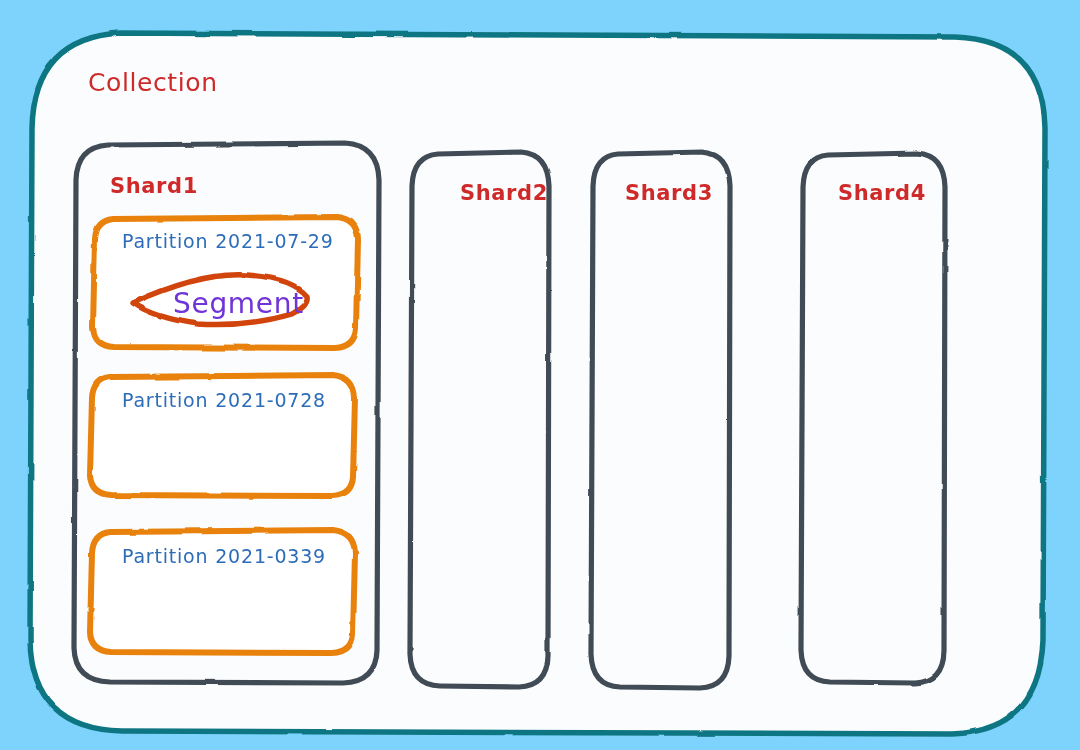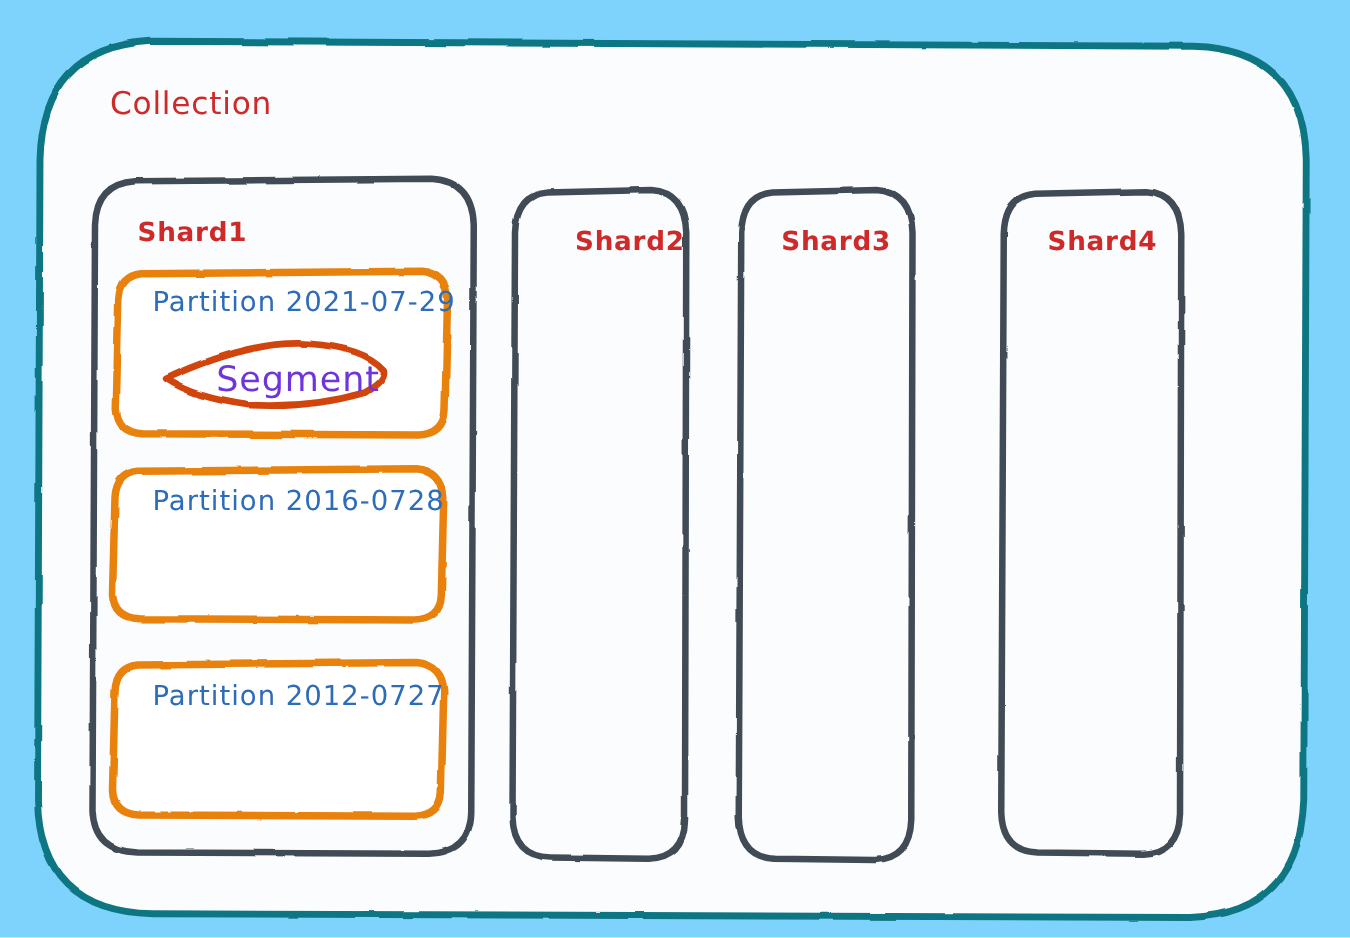--- a/index.html
+++ b/index.html
@@ -47,21 +47,21 @@
     font-weight: 400;
   }
 
   .label-shard {
     font-size: 21px;
     color: #cf2a2a;
     font-weight: 700;
   }
 
   .label-partition {
-    font-size: 22px;
+    font-size: 19px;
     color: #2d6cb8;
     font-weight: 400;
     letter-spacing: 0.8px;
   }
 
   .label-segment {
     font-size: 28px;
     color: #7035d8;
     font-weight: 400;
     letter-spacing: 0.7px;
@@ -148,23 +148,23 @@
   <div class="label label-shard shard1-label">Shard1</div>
 
   <div class="label label-shard shard2-label">Shard2</div>
 
   <div class="label label-shard shard3-label">Shard3</div>
 
   <div class="label label-shard shard4-label">Shard4</div>
 
   <div class="label label-partition p1-label">Partition 2021-07-29</div>
 
-  <div class="label label-partition p2-label">Partition 2016-0728</div>
+  <div class="label label-partition p2-label">Partition 2021-0728</div>
 
-  <div class="label label-partition p3-label">Partition 2012-0727</div>
+  <div class="label label-partition p3-label">Partition 2021-0339</div>
 
   <div class="label label-segment seg-label">Segment</div>
 
   <div class="hit" style="left:30px;  top:33px;  width:1015px; height:701px;"></div>
   <div class="hit" style="left:74px;  top:143px; width:305px;  height:540px;"></div>
   <div class="hit" style="left:410px; top:152px; width:139px;  height:535px;"></div>
   <div class="hit" style="left:591px; top:152px; width:139px;  height:536px;"></div>
   <div class="hit" style="left:801px; top:153px; width:144px;  height:530px;"></div>
   <div class="hit" style="left:93px;  top:217px; width:265px;  height:131px;"></div>
   <div class="hit" style="left:90px;  top:375px; width:265px;  height:121px;"></div>

